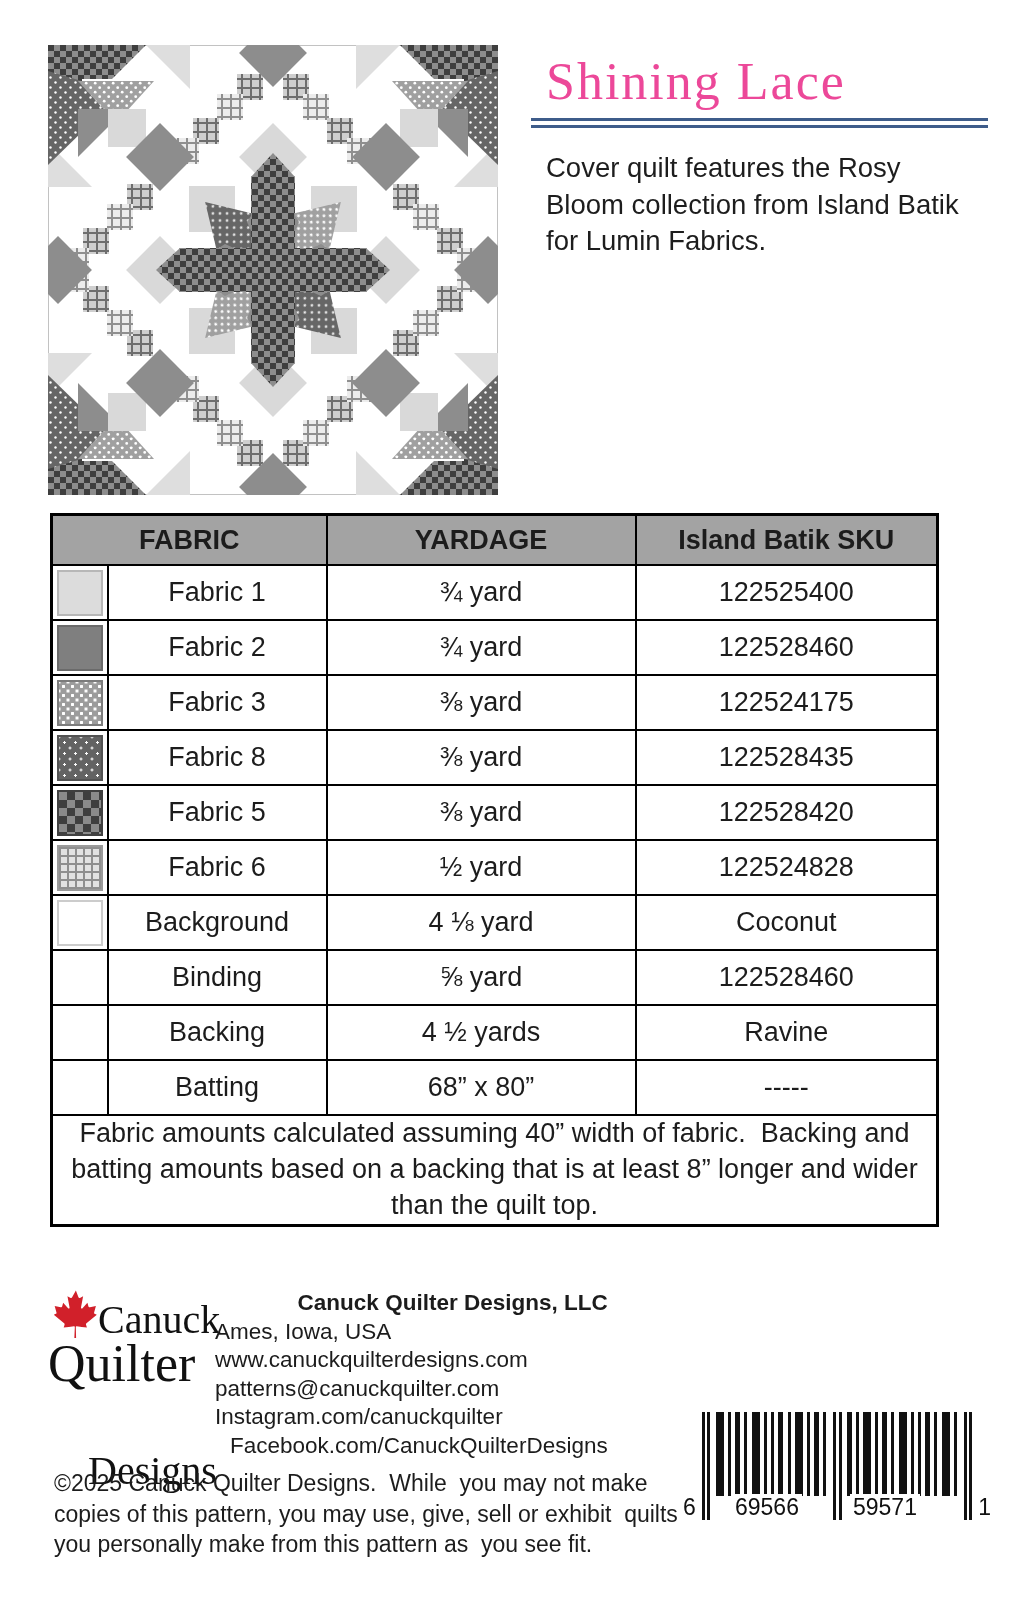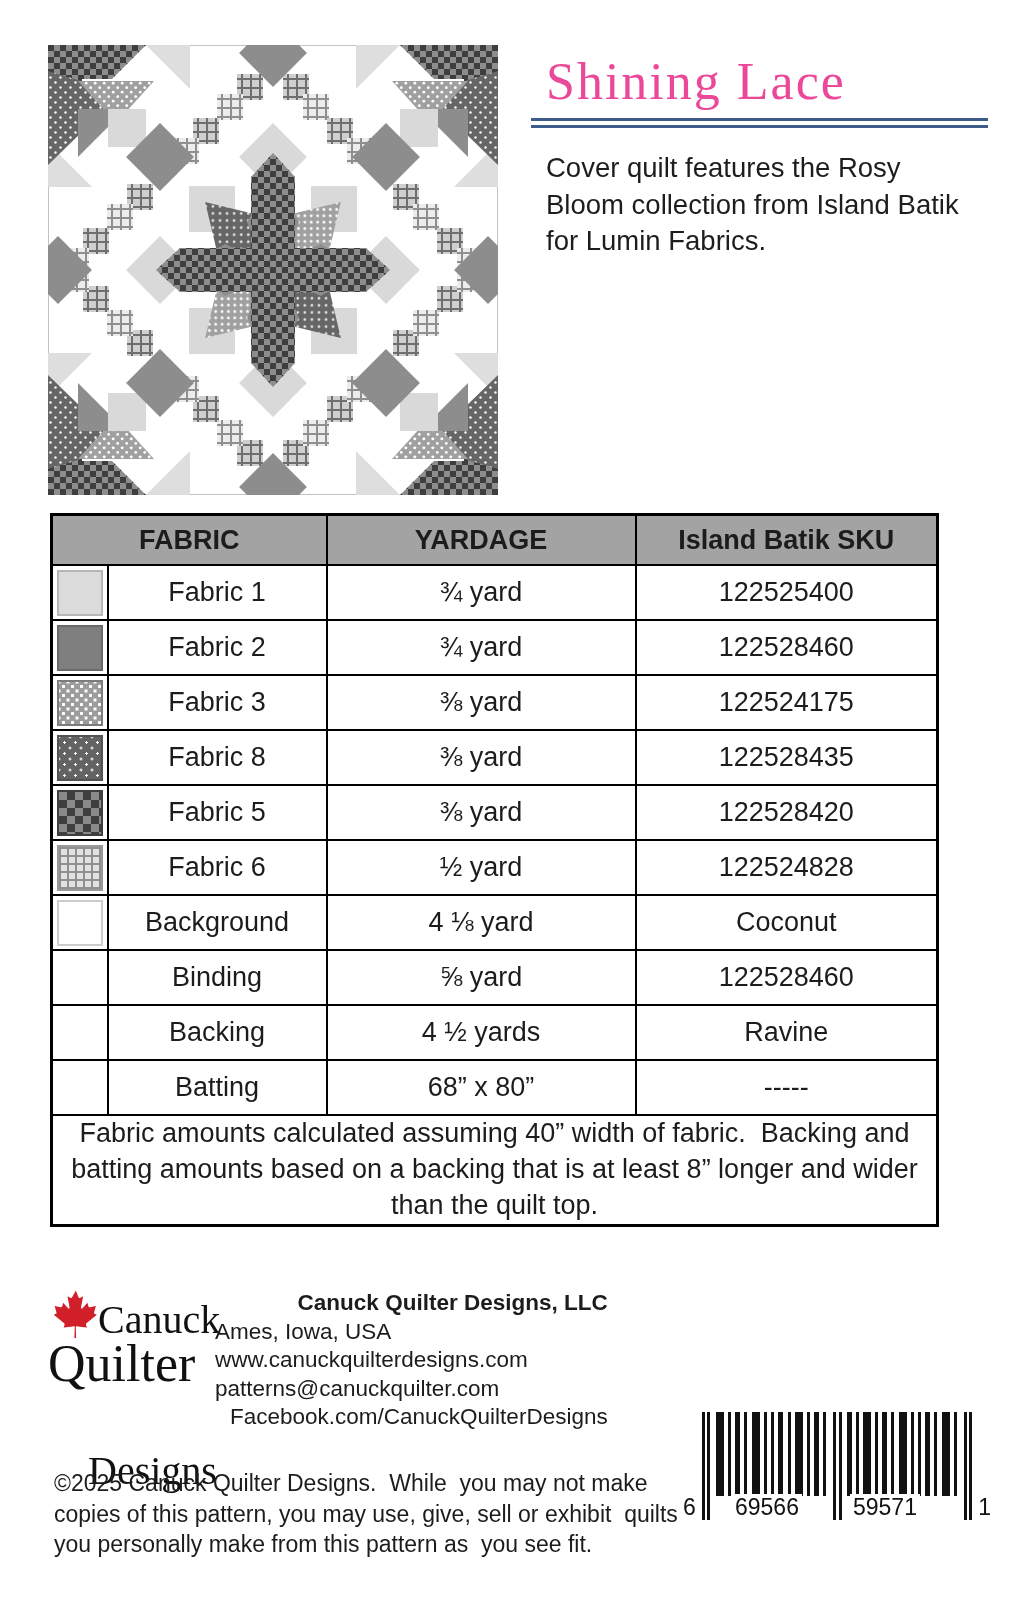--- a/index.html
+++ b/index.html
@@ -305,20 +305,21 @@
   </div>
   <div class="lg-word lg-canuck">Canuck</div>
   <div class="lg-word lg-quilter">Quilter</div>
   <div class="lg-word lg-designs">Designs</div>
 
   <div class="contact">
     <div>Canuck Quilter Designs, LLC</div>
     <div>Ames, Iowa, USA</div>
     <div>www.canuckquilterdesigns.com</div>
     <div>patterns@canuckquilter.com</div>
+    <div>Instagram.com/canuckquilter</div>
     <div>Facebook.com/CanuckQuilterDesigns</div>
   </div>
 
   <div class="copyright">©2025 Canuck Quilter Designs.  While  you may not make
 copies of this pattern, you may use, give, sell or exhibit  quilts
 you personally make from this pattern as  you see fit.</div>
 
   <div class="barcode">
     <svg width="272" height="110" viewBox="0 0 272 110">
       <g fill="#111">

